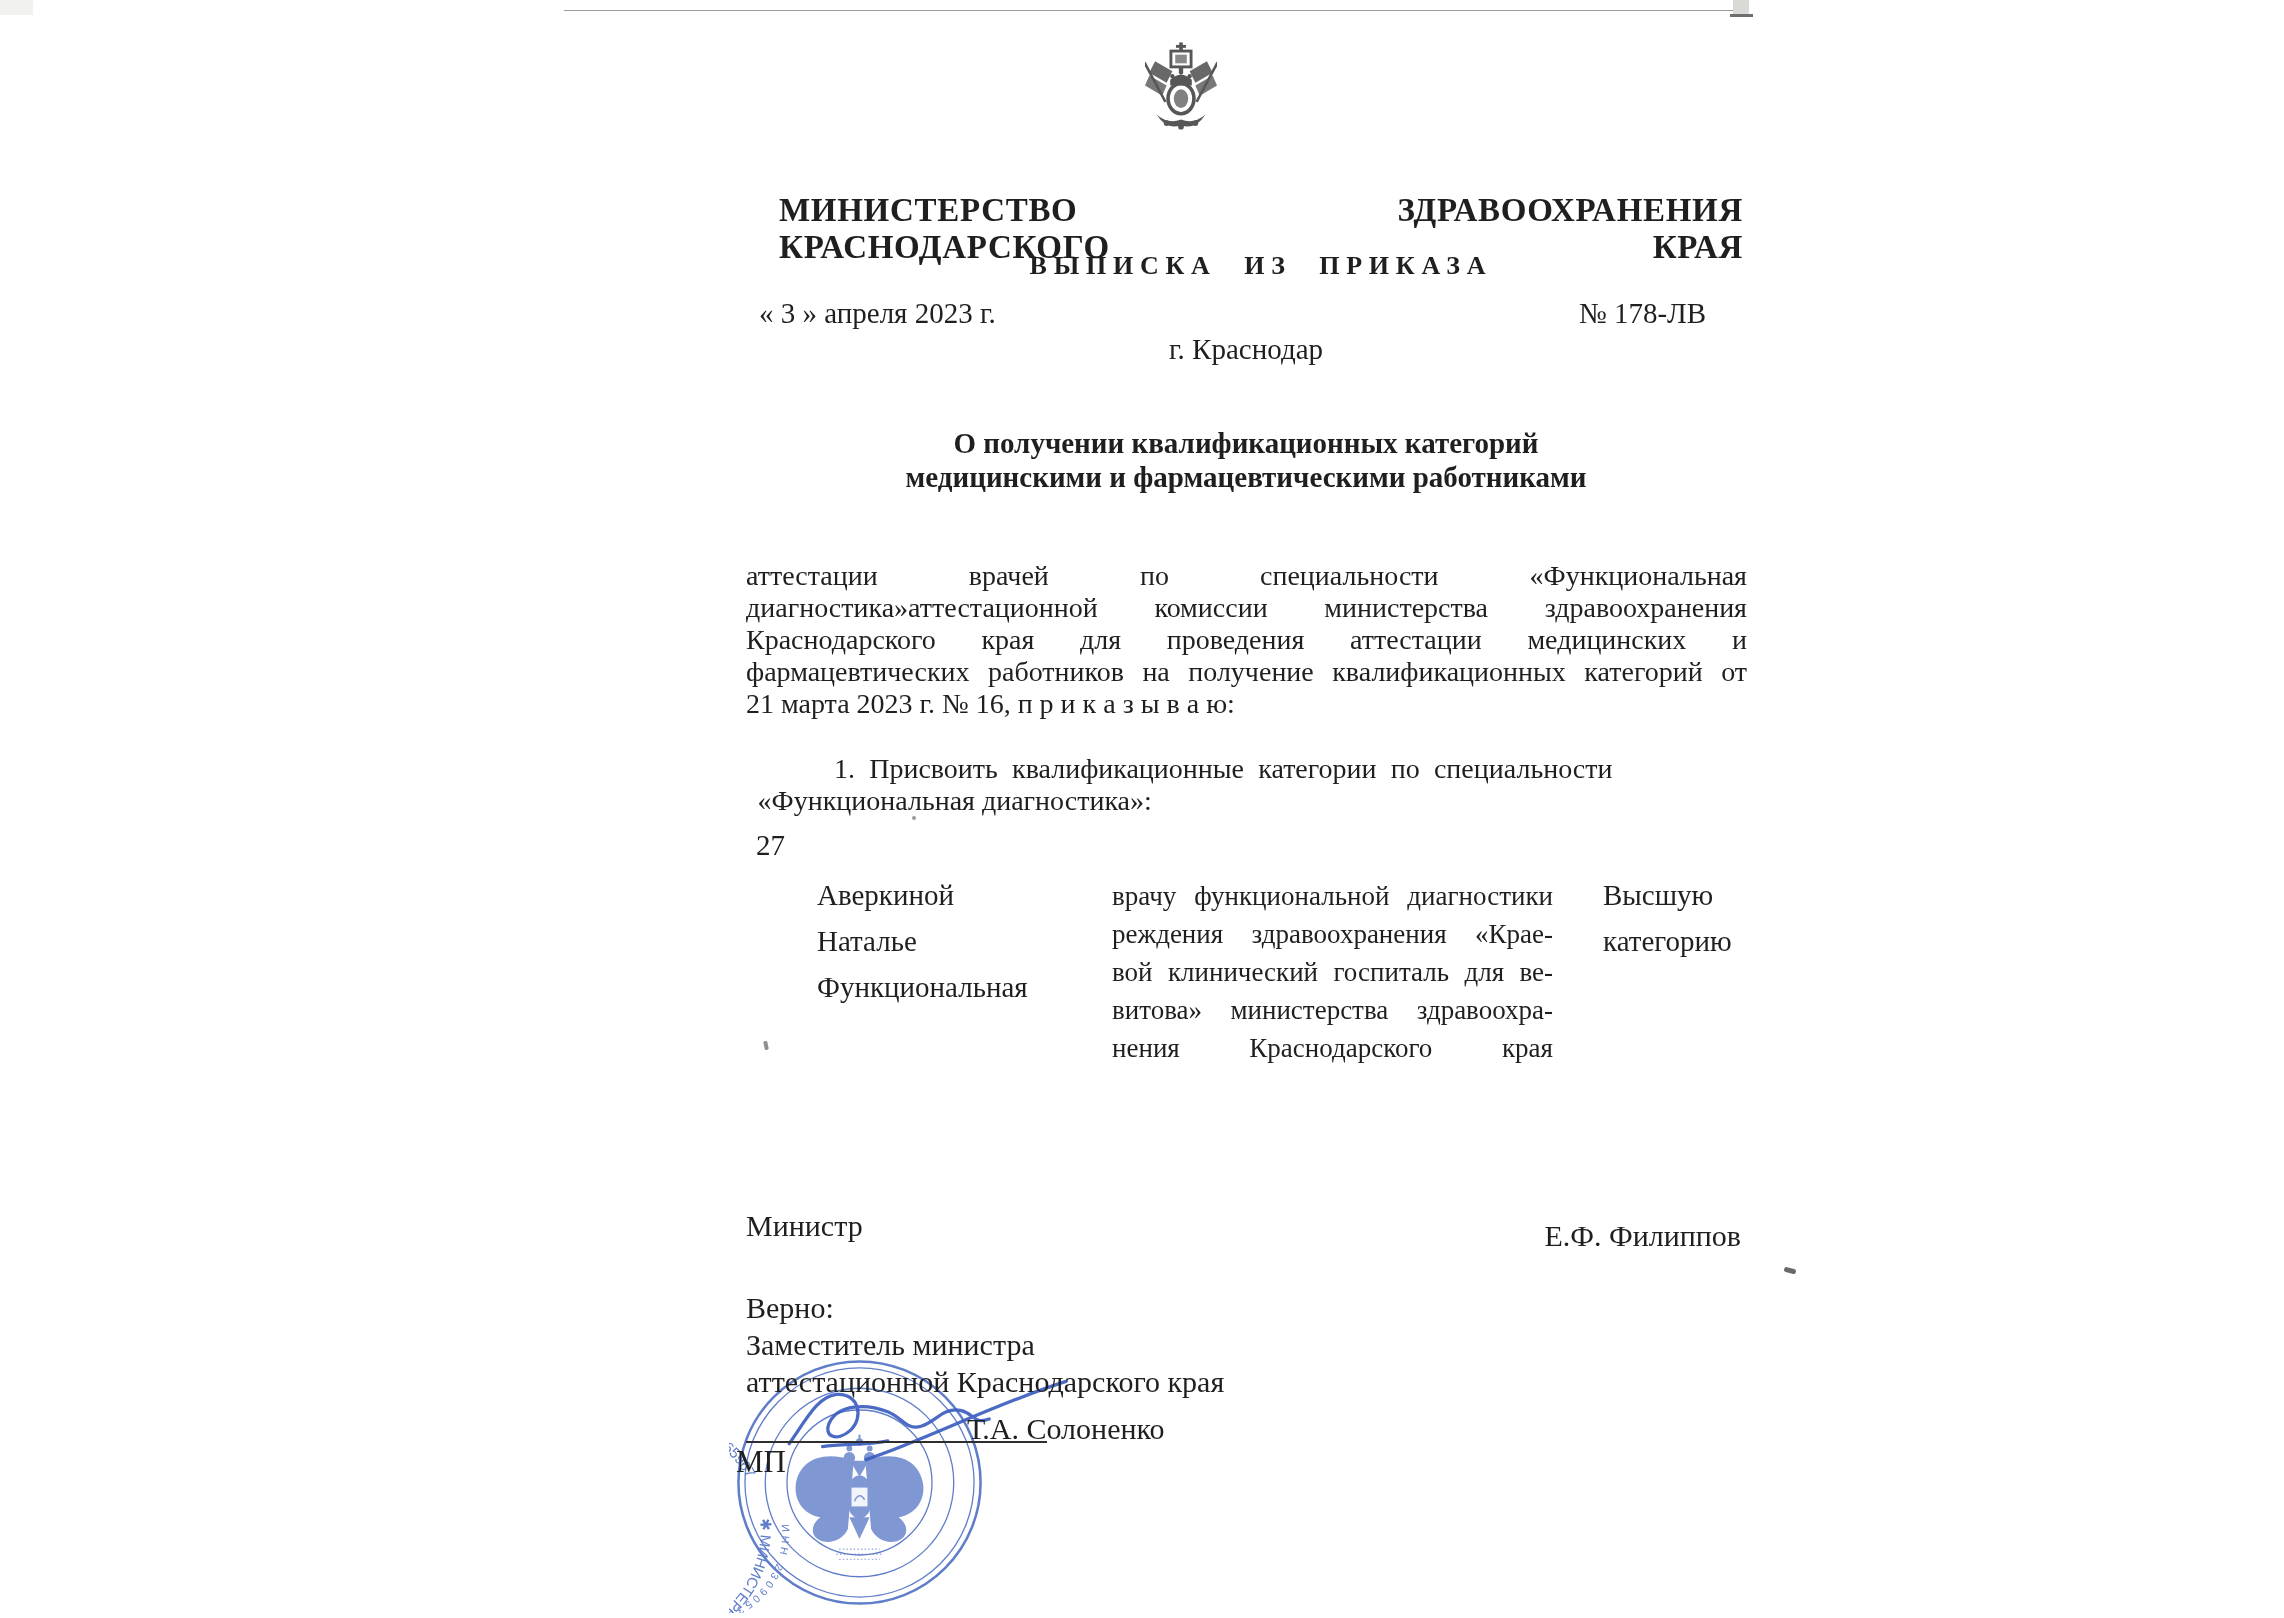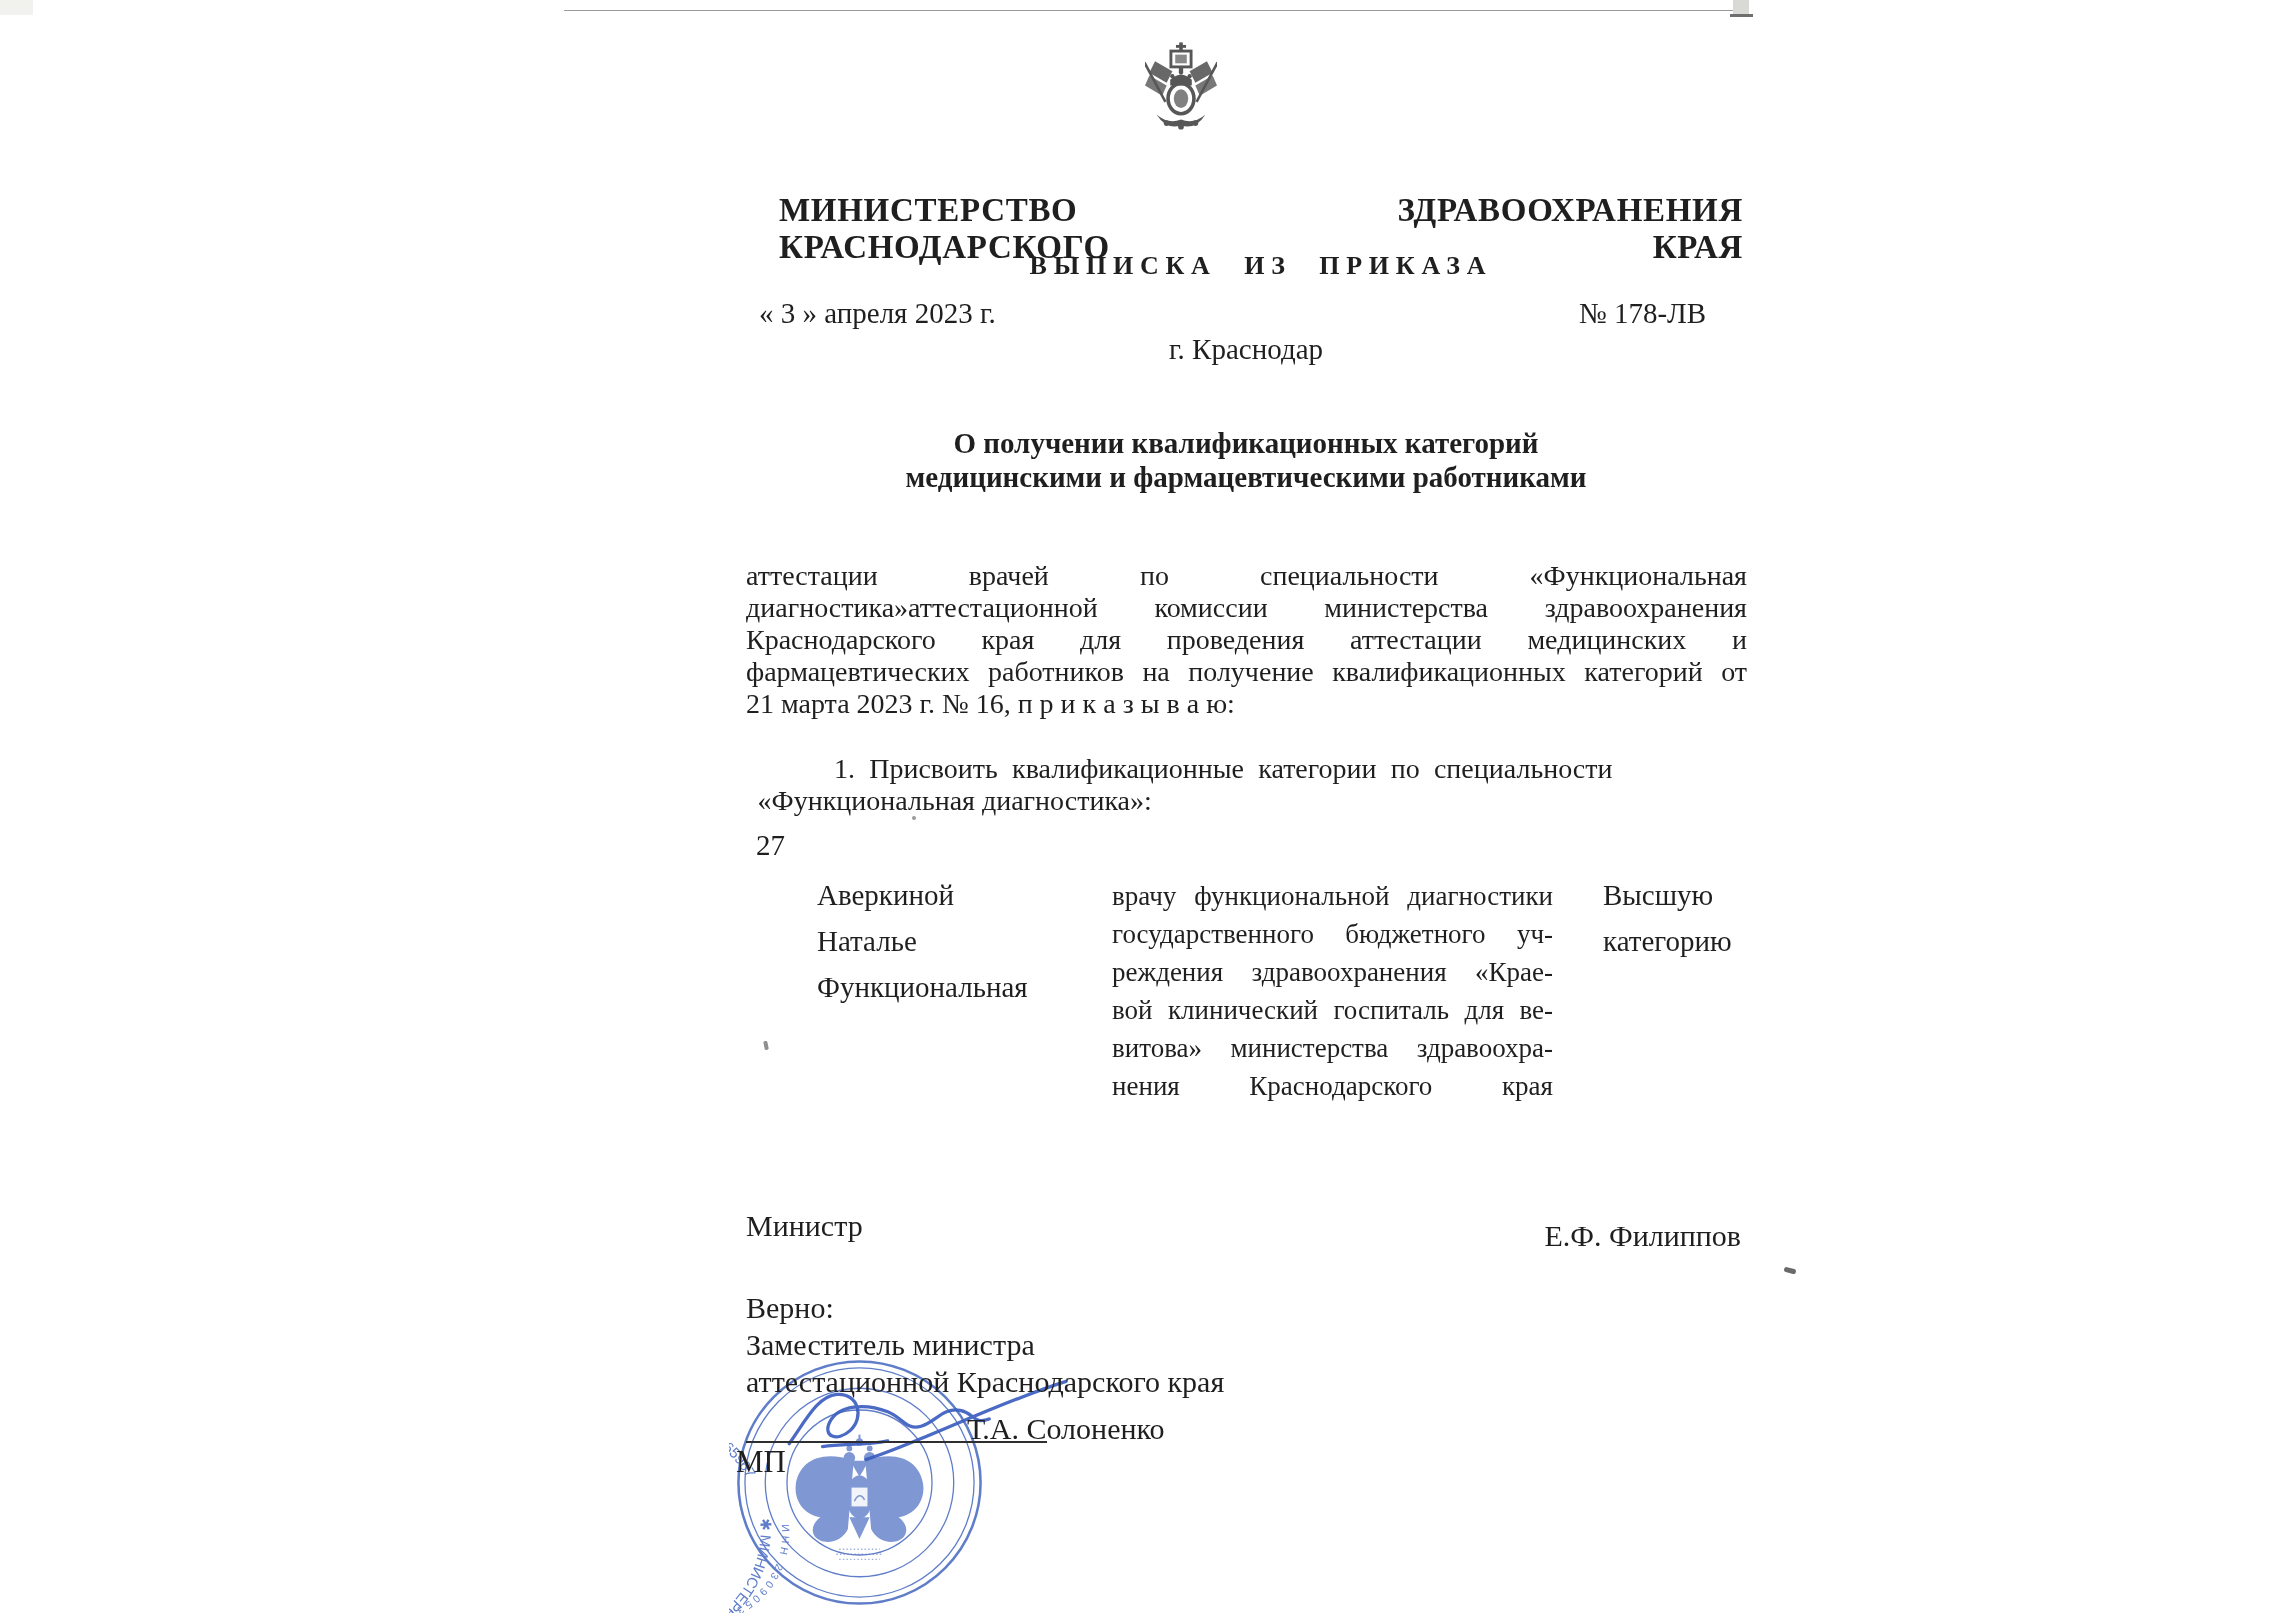--- a/index.html
+++ b/index.html
@@ -114,21 +114,20 @@
   </div>
 
   <div class="abs nw rownum">27</div>
   <div class="abs namecol">
     <div class="nw">Аверкиной</div>
     <div class="nw">Наталье</div>
     <div class="nw">Функциональная</div>
   </div>
   <div class="abs poscol">
     <div class="jl">врачу функциональной диагностики</div>
-    <div class="jl">государственного бюджетного уч-</div>
     <div class="jl">реждения здравоохранения «Крае-</div>
     <div class="jl">вой клинический госпиталь для ве-</div>
     <div class="jl">витова» министерства здравоохра-</div>
     <div class="jl">нения Краснодарского края</div>
   </div>
   <div class="abs catcol">
     <div class="nw">Высшую</div>
     <div class="nw">категорию</div>
   </div>
 

